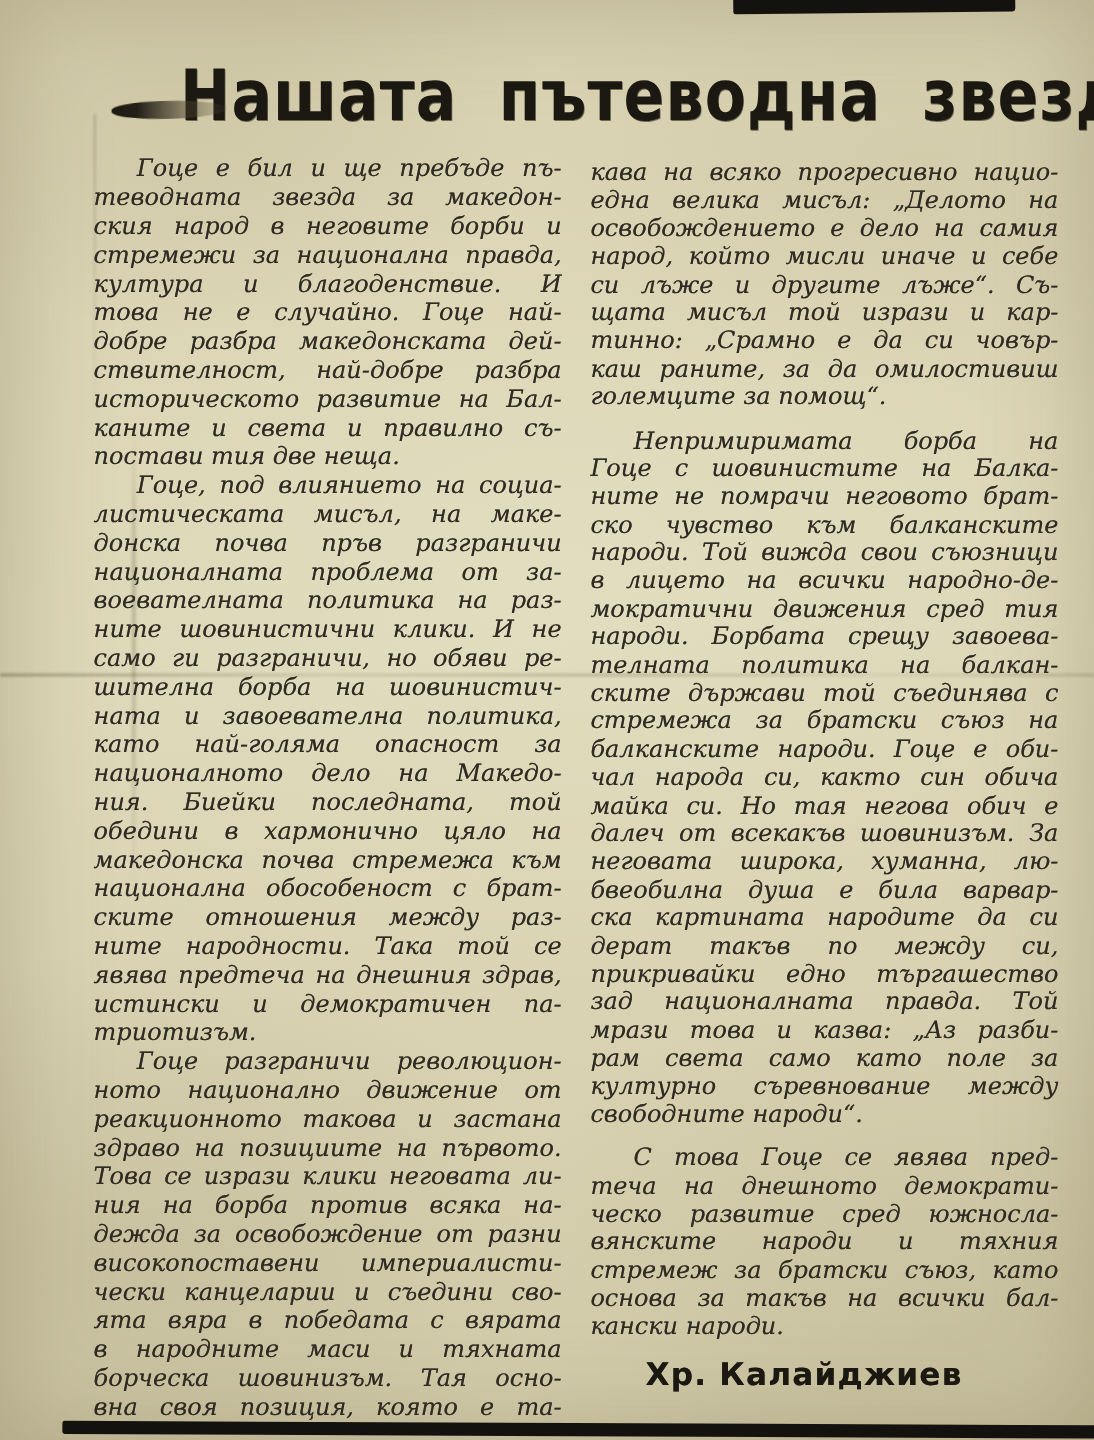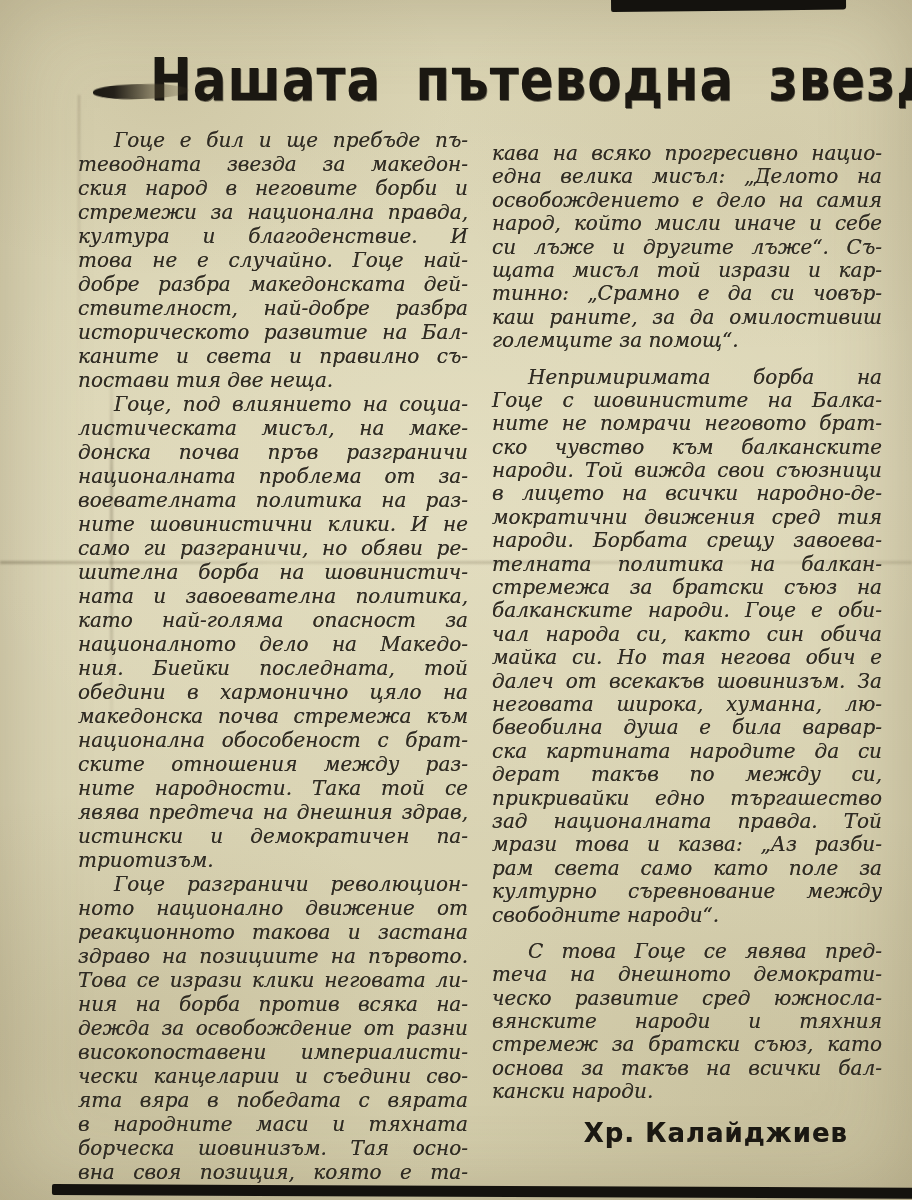--- a/index.html
+++ b/index.html
@@ -78,37 +78,37 @@
   
   .col{
     position:absolute; width:390px;
     font-style:italic;
     font-size:20px;
     color:var(--ink,#2f2b23);
     text-shadow:0 0 0.5px rgba(47,43,35,0.65);
     margin-top:22px;
   }
   .col-left{ left:78px;  top:106px; }
-  .col-right{ left:492px; top:120px; }
+  .col-right{ left:492px; top:110px; }
   .col-left  .line{ height:24px;   line-height:24px; }
   .col-right .line{ height:23.4px; line-height:23.4px; }
   .col-right .para{ margin-bottom:13px; }
   .col-right .para:last-of-type{ margin-bottom:0; }
   .line{
     text-align:justify;
     text-align-last:justify;
     overflow:visible;
   }
   .line.indent{ text-indent:36px; }
   .line.end{ text-align:left; text-align-last:left; }
 
   .signature{
     margin-top:14px;
     padding-right:34px;
-    text-align:right;
+    text-align:center;
     font-family:"DejaVu Sans", sans-serif;
     font-style:normal;
     font-weight:bold;
     font-size:26px;
     letter-spacing:1px;
     color:var(--headline-ink,#1b1812);
   }
 </style>
 </head>
 <body>
@@ -193,20 +193,21 @@
       <div class="para">
         <div class="line indent">Непримиримата борба на</div>
         <div class="line">Гоце с шовинистите на Балка-</div>
         <div class="line">ните не помрачи неговото брат-</div>
         <div class="line">ско чувство към балканските</div>
         <div class="line">народи. Той вижда свои съюзници</div>
         <div class="line">в лицето на всички народно-де-</div>
         <div class="line">мократични движения сред тия</div>
         <div class="line">народи. Борбата срещу завоева-</div>
         <div class="line">телната политика на балкан-</div>
+        <div class="line">ските държави той съединява с</div>
         <div class="line">стремежа за братски съюз на</div>
         <div class="line">балканските народи. Гоце е оби-</div>
         <div class="line">чал народа си, както син обича</div>
         <div class="line">майка си. Но тая негова обич е</div>
         <div class="line">далеч от всекакъв шовинизъм. За</div>
         <div class="line">неговата широка, хуманна, лю-</div>
         <div class="line">бвеобилна душа е била варвар-</div>
         <div class="line">ска картината народите да си</div>
         <div class="line">дерат такъв по между си,</div>
         <div class="line">прикривайки едно търгашество</div>

